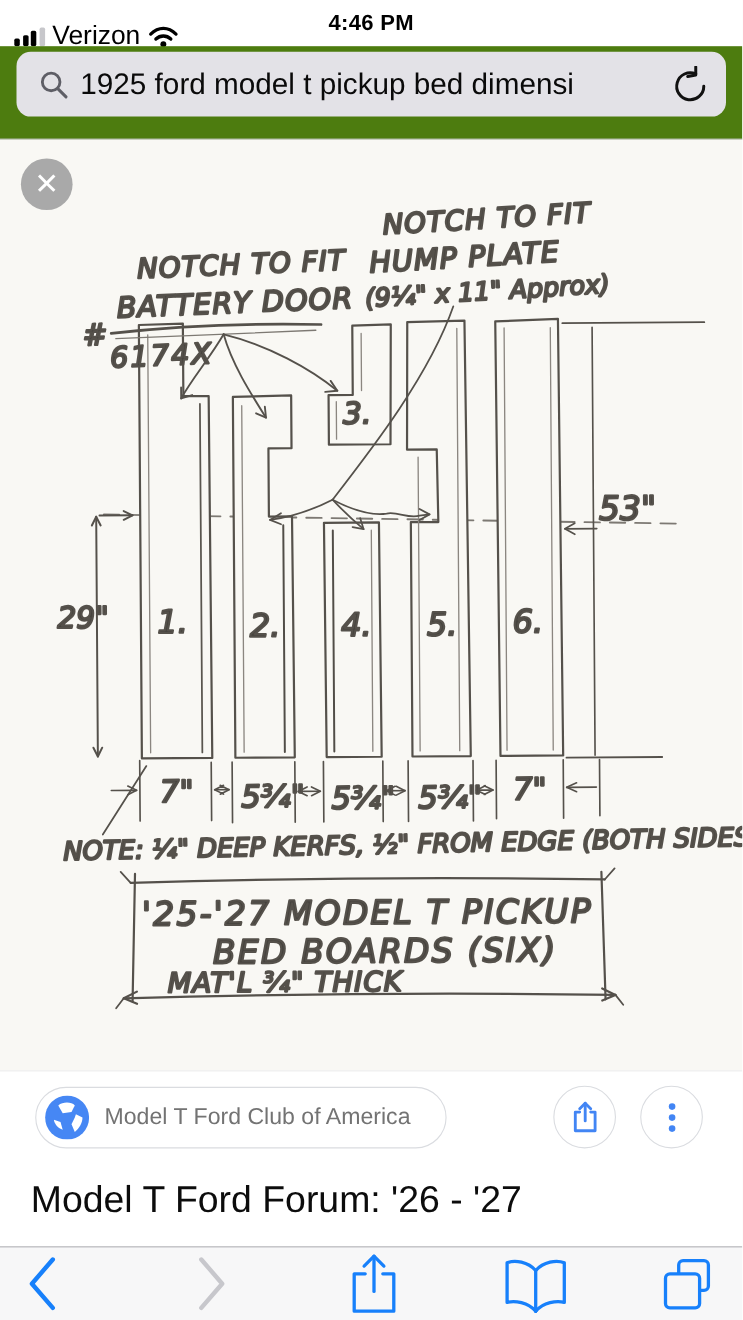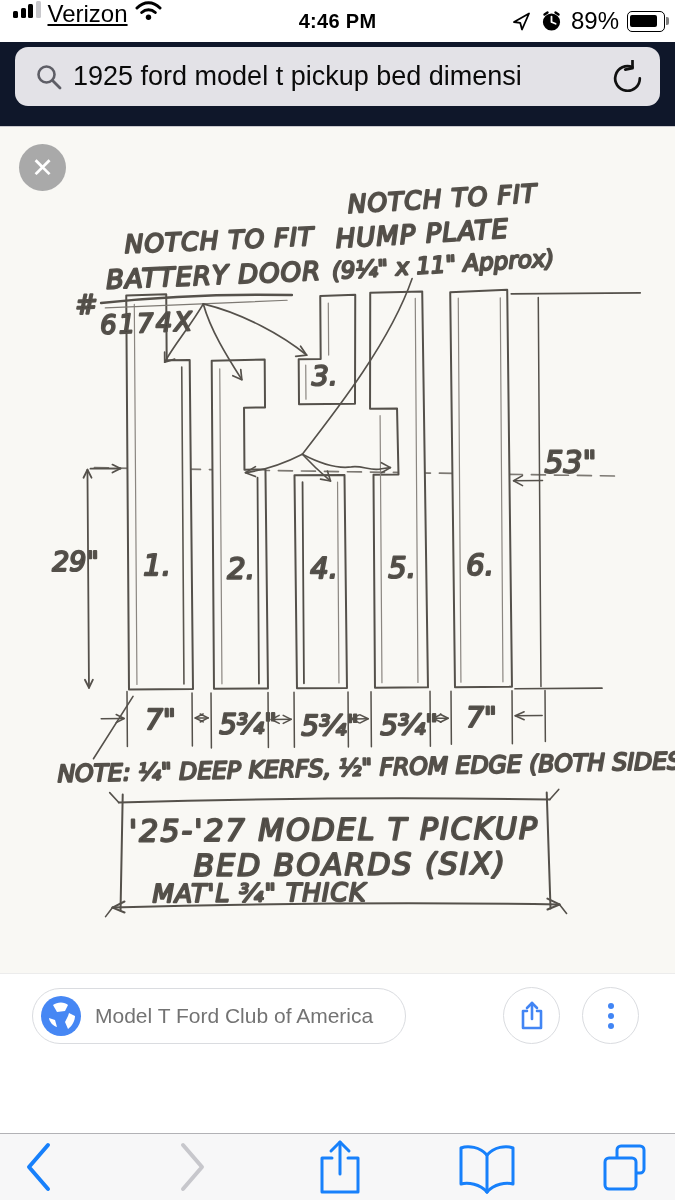--- a/index.html
+++ b/index.html
@@ -1,35 +1,35 @@
 <!DOCTYPE html>
 <html><head>
 <meta charset="utf-8">
 <style>
   html,body{margin:0;padding:0;background:#fff;}
   #phone{position:relative;width:675px;height:1200px;background:#fff;overflow:hidden;
          font-family:"Liberation Sans",sans-serif;-webkit-font-smoothing:antialiased;}
 
   
   #statusbar{position:absolute;top:0;left:0;width:675px;height:42px;background:#fff;}
-  .sb-left{position:absolute;left:13px;top:0;height:42px;display:flex;gap:7px;text-decoration:underline;}
+  .sb-left{position:absolute;left:13px;top:12px;height:42px;display:flex;align-items:center;gap:7px;}
   .sb-right{position:absolute;right:10px;top:0;height:42px;display:flex;align-items:center;gap:8px;}
   .sb-center{position:absolute;left:0;top:0;width:675px;height:42px;display:flex;align-items:center;justify-content:center;}
   .sb-text{font-size:24px;color:#000;}
   .sb-time{font-size:20px;font-weight:700;color:#000;letter-spacing:.3px;}
   .bars{display:flex;align-items:flex-end;gap:2.5px;height:18px;}
   .bar{width:5px;border-radius:1.5px;background:#000;}
   .bar:nth-child(1){height:7px}.bar:nth-child(2){height:10px}.bar:nth-child(3){height:14px}
   .bar:nth-child(4){height:17px;background:#c7c7cb}
   .battery-shell{position:relative;width:36px;height:19px;border:1.5px solid #000;border-radius:5px;display:flex;align-items:center;}
   .battery-fill{margin:1.5px;height:12.5px;width:27px;background:#000;border-radius:2px;}
   .battery-tip{position:absolute;right:-5px;top:5.5px;width:3px;height:8px;background:#000;border-radius:0 2px 2px 0;opacity:.5;}
 
   
-  #searcharea{position:absolute;top:42px;left:0;width:675px;height:84px;background:#0f172a;border-bottom:1px solid #c9c8cd;}
+  #searcharea{position:absolute;top:42px;left:0;width:675px;height:84px;background:#4d7c0f;border-bottom:1px solid #c9c8cd;}
   #searchpill{position:absolute;left:15px;top:5px;width:645px;height:59px;background:#e3e2e7;border-radius:13px;}
   .search-text{position:absolute;left:58px;top:14px;font-size:27px;color:#0a0a0a;white-space:nowrap;overflow:hidden;width:540px;}
   .search-fade{position:absolute;right:72px;top:6px;width:50px;height:48px;
                background:linear-gradient(to right, rgba(227,226,231,0), #e3e2e7 75%);}
   .mag{position:absolute;left:20px;top:16px;}
   .reload{position:absolute;right:16px;top:13px;}
 
   
   #imagearea{position:absolute;top:127px;left:0;width:675px;height:846px;background:#f9f8f4;}
   #closebtn{position:absolute;top:144px;left:19px;width:47px;height:47px;border-radius:50%;
@@ -69,35 +69,20 @@
       </div>
       <span class="sb-text">Verizon</span>
       <svg width="27" height="21" viewBox="0 0 27 21">
         <path d="M2,8 C9,1 18,1 25,8" stroke="#000" stroke-width="3" fill="none" stroke-linecap="round"></path>
         <path d="M6.7,12.5 C10.7,8.8 16.3,8.8 20.3,12.5" stroke="#000" stroke-width="3" fill="none" stroke-linecap="round"></path>
         <circle cx="13.5" cy="17.3" r="2.7" fill="#000"></circle>
       </svg>
     </div>
     <div class="sb-center">
       <span class="sb-time">4:46 PM</span>
-    </div>
-    <div class="sb-right">
-      <svg width="21" height="21" viewBox="0 0 21 21">
-        <path d="M3,11 L18,2.5 L11,18.5 L9.2,11.8 Z" stroke="#000" stroke-width="1.8" fill="none" stroke-linejoin="round"></path>
-      </svg>
-      <svg width="23" height="22" viewBox="0 0 23 22">
-        <path d="M4.5,4.5 L7.5,2.5 M18.5,4.5 L15.5,2.5" stroke="#000" stroke-width="2.4" stroke-linecap="round"></path>
-        <circle cx="11.5" cy="12" r="8.6" fill="#000"></circle>
-        <path d="M11.5,12 V6.6 M11.5,12 L15.6,13.8" stroke="#fff" stroke-width="1.8" stroke-linecap="round"></path>
-      </svg>
-      <span class="sb-text">89%</span>
-      <div class="battery-shell">
-        <div class="battery-fill"></div>
-          <div class="battery-tip"></div>
-      </div>
     </div>
   </div>
 
   <div id="searcharea">
     <div id="searchpill">
       <svg class="mag" width="28" height="28" viewBox="0 0 28 28">
         <circle cx="11.5" cy="11.5" r="8" stroke="#5e5e66" stroke-width="2.6" fill="none"></circle>
         <path d="M17.5,17.5 L25,25" stroke="#5e5e66" stroke-width="2.8" stroke-linecap="round"></path>
       </svg>
       <div class="search-text">1925 ford model t pickup bed dimensi</div>
@@ -264,20 +249,21 @@
     </div>
     <div class="circ-btn" id="morebtn">
       <svg width="10" height="28" viewBox="0 0 10 28">
         <circle cx="5" cy="4" r="3" fill="#4285f4"></circle>
         <circle cx="5" cy="14" r="3" fill="#4285f4"></circle>
         <circle cx="5" cy="24" r="3" fill="#4285f4"></circle>
       </svg>
     </div>
   </div>
 
+  <div id="resulttitle">Model T Ford Forum: '26 - '27</div>
 
   <div id="toolbar">
     <svg width="675" height="66" viewBox="0 0 675 66">
       <g>
         <path d="M48,11 L29,33 L48,55" stroke="#1780fb" stroke-width="4" fill="none" stroke-linecap="round" stroke-linejoin="round"></path>
       </g>
       <g>
         <path d="M183,11 L202,33 L183,55" stroke="#c7c7cc" stroke-width="4" fill="none" stroke-linecap="round" stroke-linejoin="round"></path>
       </g>
       <g>

